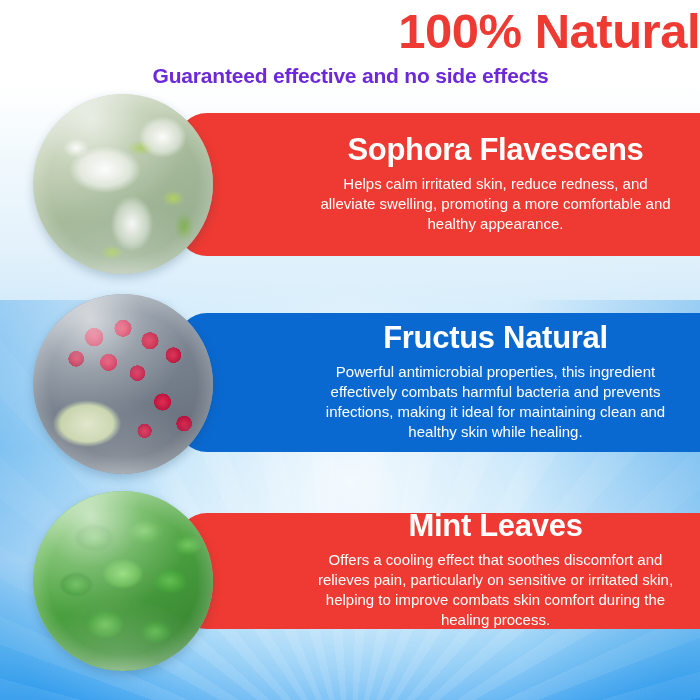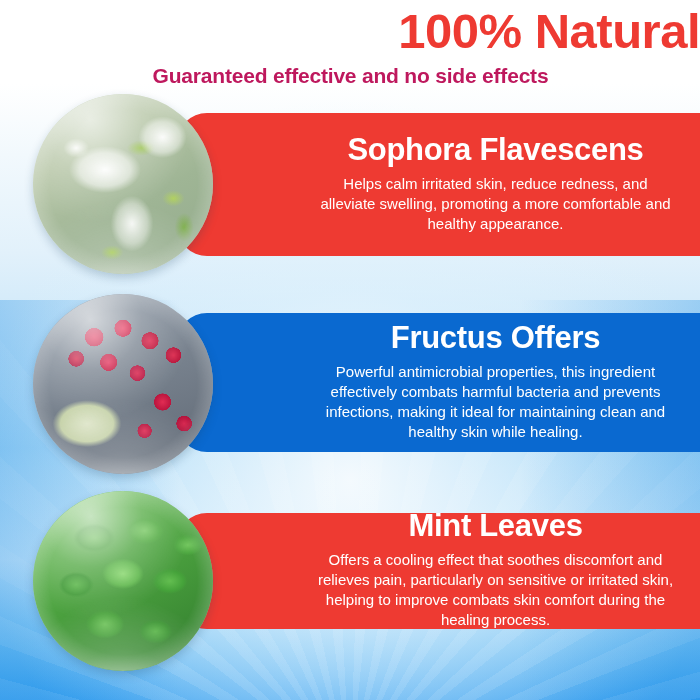--- a/index.html
+++ b/index.html
@@ -78,21 +78,21 @@
     font-weight: bold;
     color: #ee3a32;
     letter-spacing: -0.5px;
     line-height: 1.05;
     margin: 0;
     text-align: right;
   }
   .subtitle {
     font-size: 21px;
     font-weight: bold;
-    color: #be185d;
+    color: #6d28d9;
     letter-spacing: -0.2px;
     line-height: 1.2;
     margin: 6px 16px 0 0;
     padding-left: 17px;
   }
 
   
   .band {
     position: absolute;
     right: 0;
@@ -222,21 +222,21 @@
   <div class="band band-red band-1">
     <div class="band-title">Sophora Flavescens</div>
     <div class="band-desc">Helps calm irritated skin, reduce redness, and alleviate swelling, promoting a more comfortable and healthy appearance.</div>
   </div>
   <div class="sphere sphere-1">
     <div class="sphere-img img-sophora"></div>
     <div class="sphere-gloss"></div>
   </div>
 
   <div class="band band-blue band-2">
-    <div class="band-title">Fructus Offers</div>
+    <div class="band-title">Fructus Natural</div>
     <div class="band-desc">Powerful antimicrobial properties, this ingredient effectively combats harmful bacteria and prevents infections, making it ideal for maintaining clean and healthy skin while healing.</div>
   </div>
   <div class="sphere sphere-2">
     <div class="sphere-img img-berries"></div>
     <div class="sphere-gloss"></div>
   </div>
 
   <div class="band band-red band-3">
     <div class="band-title">Mint Leaves</div>
     <div class="band-desc">Offers a cooling effect that soothes discomfort and relieves pain, particularly on sensitive or irritated skin, helping to improve combats skin comfort during the healing process.</div>

